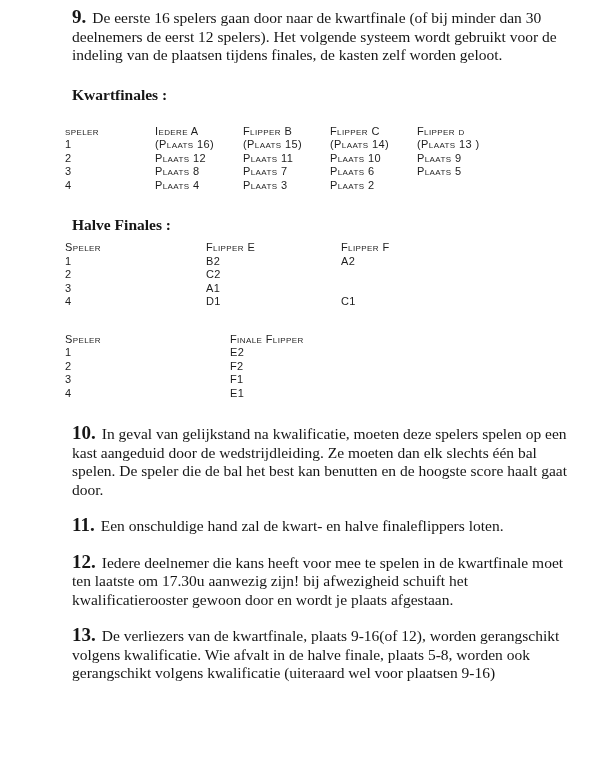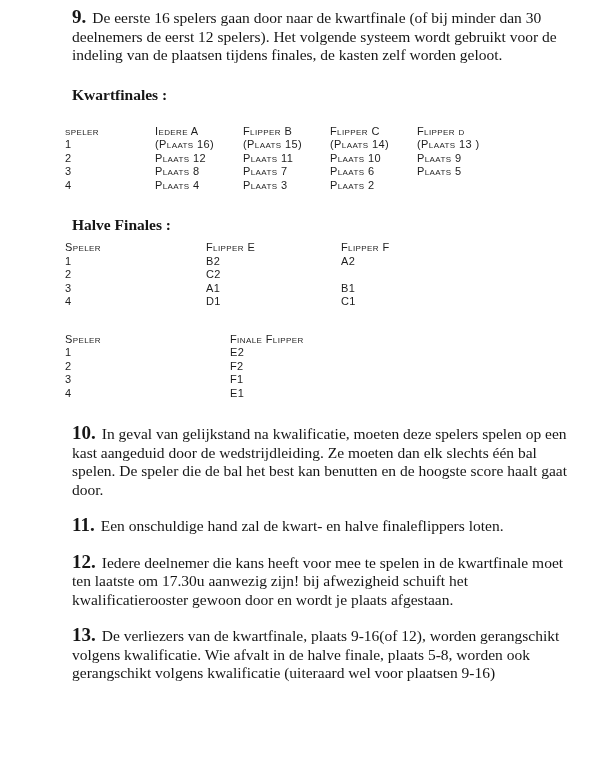--- a/index.html
+++ b/index.html
@@ -109,21 +109,20 @@
       <span class="cell">B2</span>
       <span class="cell">A2</span>
     </div>
     <div class="row">
       <span class="cell">2</span>
       <span class="cell">C2</span>
     </div>
     <div class="row">
       <span class="cell">3</span>
       <span class="cell">A1</span>
-      <span class="cell">B1</span>
     </div>
     <div class="row">
       <span class="cell">4</span>
       <span class="cell">D1</span>
       <span class="cell">C1</span>
     </div>
   </div>
 
   <div class="tbl tbl3">
     <div class="row">

